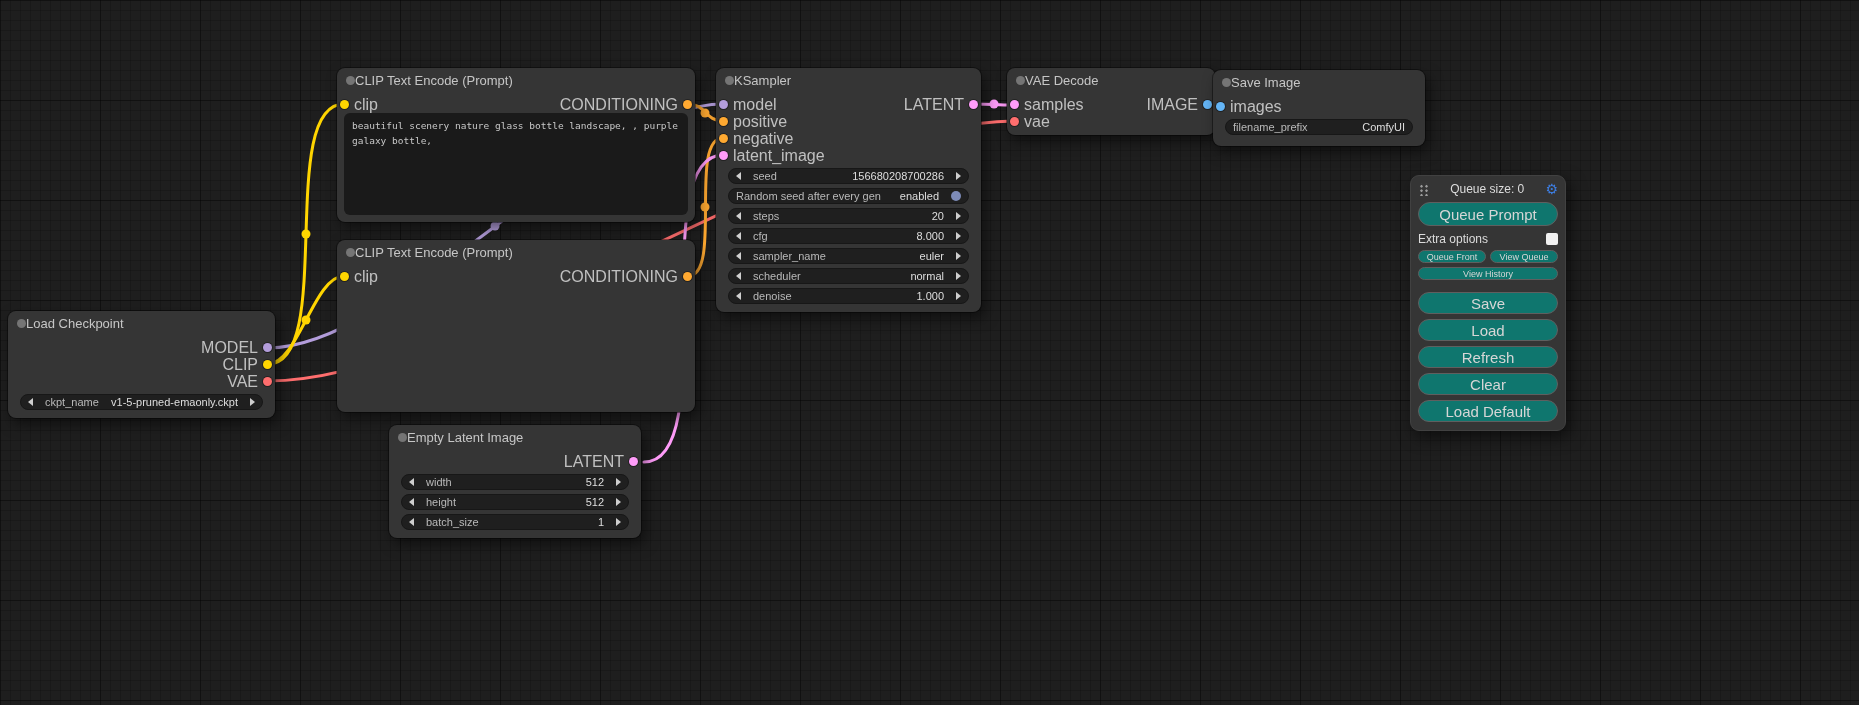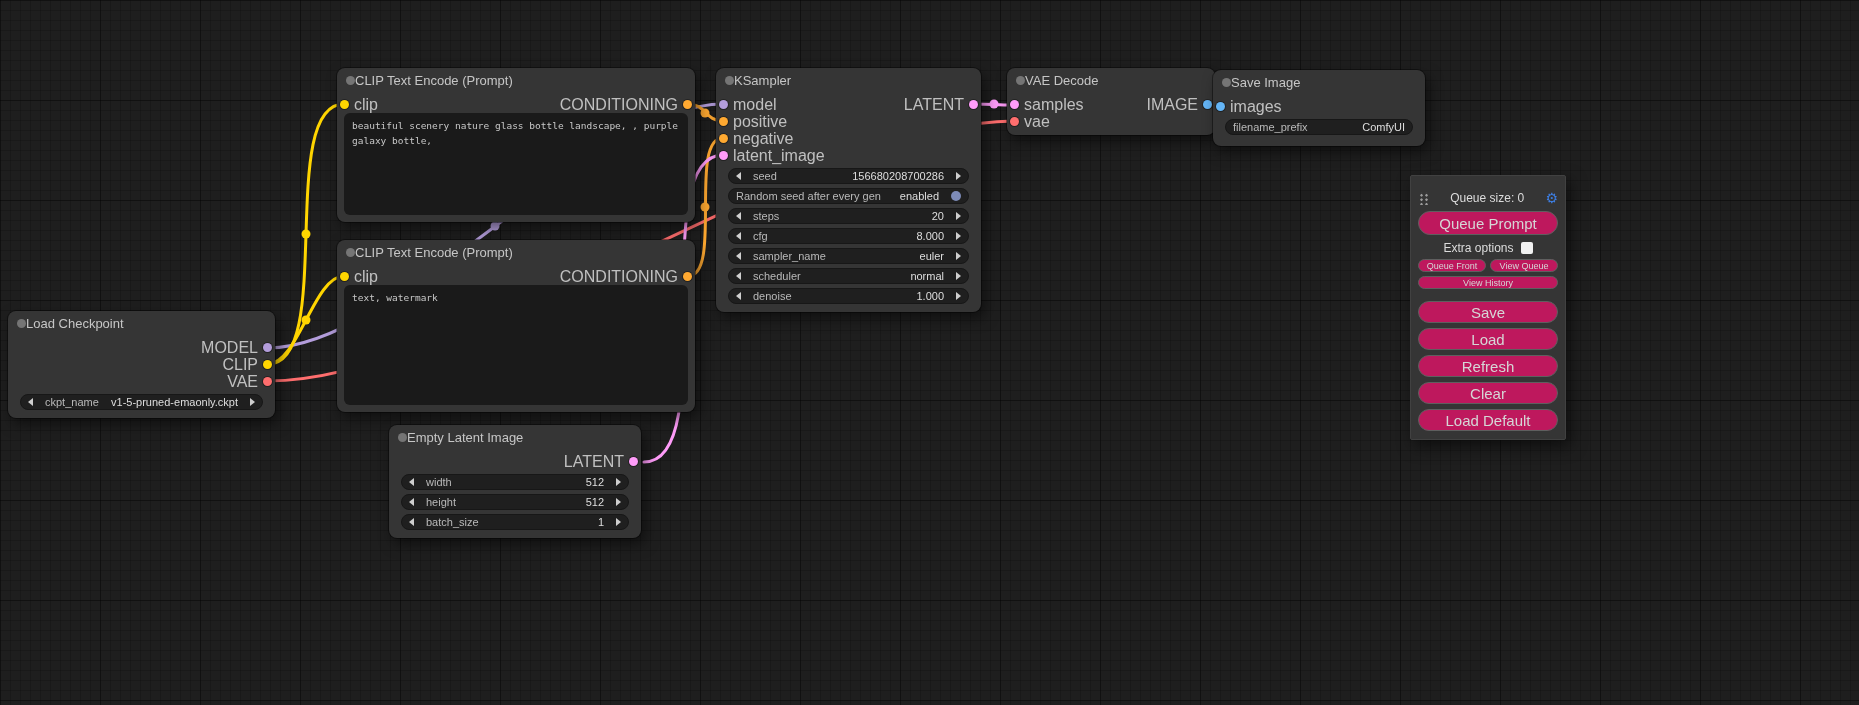--- a/index.html
+++ b/index.html
@@ -37,34 +37,34 @@
     border-right:5px solid #cfcfcf; flex:0 0 auto; }
   .arrR { width:0; height:0; border-top:4px solid transparent; border-bottom:4px solid transparent;
     border-left:5px solid #cfcfcf; flex:0 0 auto; }
   .knob { width:10px; height:10px; border-radius:50%; background:#7d8bb8; flex:0 0 auto; }
 
   .prompt { position:absolute; left:7px; right:7px; top:45px; bottom:7px; background:#1a1a1a;
     border-radius:6px; padding:6px 8px; font:9.5px/1.55 "DejaVu Sans Mono", monospace;
     color:#c8c8c8; white-space:pre-wrap; overflow:hidden; }
 
   .menu { position:absolute; z-index:3; left:1410px; top:175px; width:156px;
-    background:#353535; border:1px solid #414141; border-radius:2px;
-    box-shadow:4px 6px 16px rgba(0,0,0,0.55); padding:13px 7px 8px; }
+    background:#353535; border:1px solid #414141; border-radius:9px;
+    box-shadow:4px 6px 16px rgba(0,0,0,0.55); padding:4px 7px 8px; }
   .menu-header { display:flex; align-items:center; height:18px; color:#dcdcdc; font-size:12px; }
   .drag-dots { width:11px; height:13px; flex:0 0 auto;
     background-image:radial-gradient(circle, #9c9c9c 1.1px, transparent 1.4px);
     background-size:5px 4.5px; background-position:1px 1px; }
   .queue-size { flex:1; text-align:center; }
   .gear { color:#3d7de0; font-size:14px; line-height:1; flex:0 0 auto; cursor:pointer; }
-  .btn { display:block; width:100%; background:#be185d; border:1px solid #5f5f5f; color:#d6d6d6;
+  .btn { display:block; width:100%; background:#0f766e; border:1px solid #5f5f5f; color:#d6d6d6;
     border-radius:12px; font-family:inherit; cursor:pointer; }
   .btn.qp { height:24px; font-size:15px; margin-top:4px; }
   .btn.mid { height:22px; font-size:15px; }
   .mt12 { margin-top:12px; } .mt5 { margin-top:5px; }
-  .extra { display:flex; align-items:center; justify-content:center; gap:7px; margin-top:6px;
+  .extra { display:flex; align-items:center; justify-content:space-between; gap:7px; margin-top:6px;
     color:#dcdcdc; font-size:12px; }
   .checkbox { width:12px; height:12px; background:#f1f1f1; border-radius:2px; flex:0 0 auto; cursor:pointer; }
   .srow { display:flex; gap:4px; margin-top:4px; }
   .btn.small { height:13px; font-size:9px; border-radius:7px; line-height:10px; padding:0 5px; flex:1; }
   .srow.center { justify-content:center; }
   .srow.center .btn.small { flex:0 0 auto; min-width:74px; }
 </style>
 </head>
 <body>
 
@@ -140,21 +140,20 @@
       <span>CLIP Text Encode (Prompt)</span>
     </div>
     <div class="slots">
       <div class="row">
         <span class="dot l" style="background-color: rgb(255, 213, 0);"></span>
         <span class="lbl-l">clip</span>
         <span class="lbl-r">CONDITIONING</span>
         <span class="dot r" style="background-color: rgb(255, 169, 49);"></span>
       </div>
     </div>
-    <div class="prompt">text, watermark</div>
   </div>
 
   <div class="node" style="left:389px; top:425px; width:252px; height:113px">
     <div class="node-title">
       <span class="title-dot"></span>
       <span>Empty Latent Image</span>
     </div>
     <div class="slots">
       <div class="row">
         <span class="lbl-r">LATENT</span>

